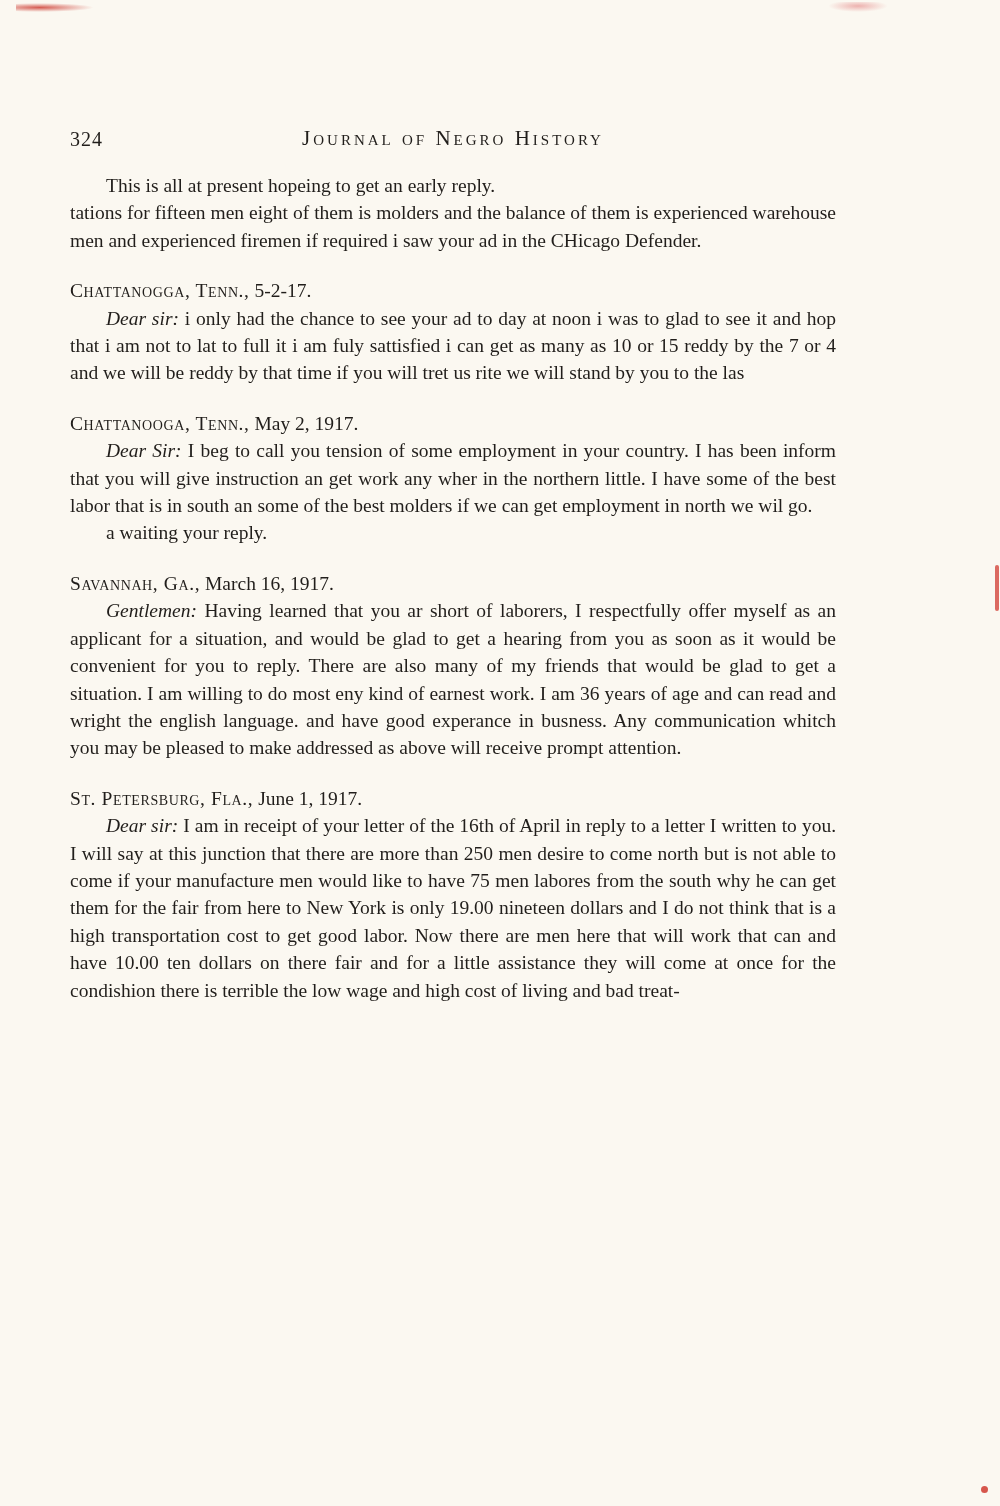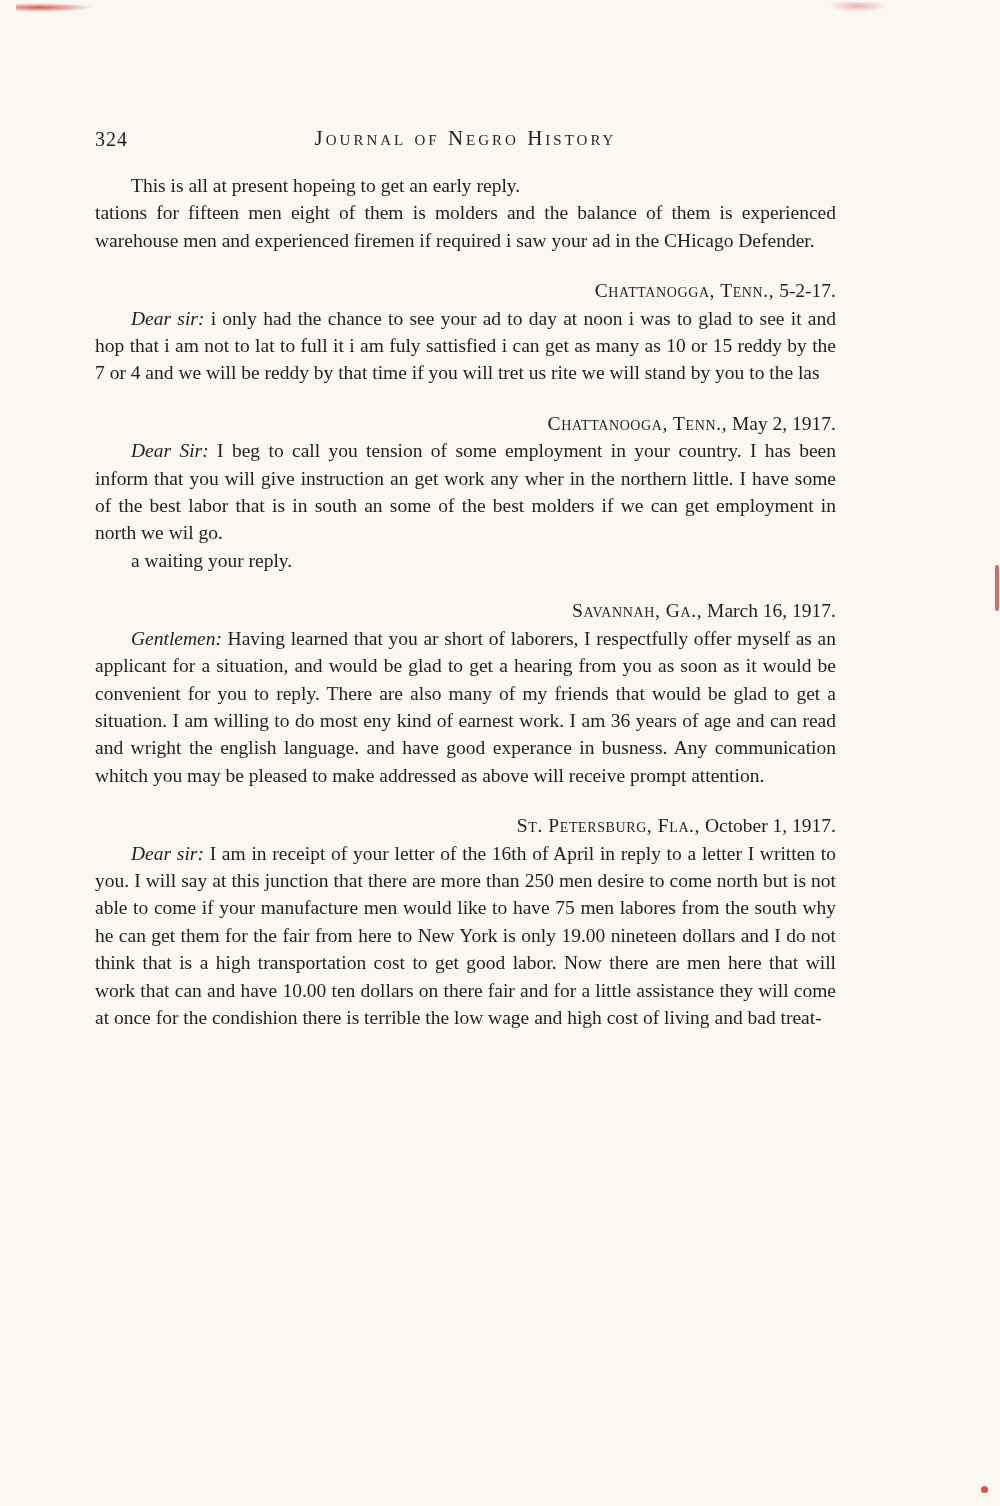--- a/index.html
+++ b/index.html
@@ -6,21 +6,21 @@
   body {
     width: 1000px;
     height: 1506px;
     background: var(--paper, #fbf8f1);
     color: var(--ink, #211e1b);
     font-family: "Liberation Serif", "DejaVu Serif", serif;
     position: relative;
     overflow: hidden;
   }
   .page {
-    padding: 126px 164px 0 95px;
+    padding: 126px 164px 0 70px;
     box-sizing: border-box;
   }
   .page-header {
     position: relative;
     text-align: center;
     height: 30px;
     margin-bottom: 16px;
   }
   .page-number {
     position: absolute;
@@ -39,21 +39,21 @@
     line-height: 27.4px;
     text-align: justify;
   }
   .para {
     margin: 0;
     text-indent: 36px;
   }
   .para.no-indent { text-indent: 0; }
   .para em { font-style: italic; font-family: Liberation Serif, serif; }
   .dateline {
-    text-align: right;
+    text-align: left;
     margin-top: 23px;
   }
   .smallcaps {
     font-variant: small-caps;
     letter-spacing: 0.6px;
   }
   
   .artifact { position: absolute; pointer-events: none; }
   .a1 { left: 16px;  top: 3px;    width: 78px; height: 9px;
         background: radial-gradient(ellipse at 30% 50%, rgba(200,40,30,.75), rgba(200,40,30,0) 70%); }
@@ -81,16 +81,16 @@
   <main class="text-block" id="letters">
       <p class="para"><span>This is all at present hopeing to get an early reply.</span></p>
       <p class="para no-indent"><span>tations for fifteen men eight of them is molders and the balance of them is experienced warehouse men and experienced firemen if required i saw your ad in the CHicago Defender.</span></p>
       <div class="dateline"><span class="smallcaps">Chattanogga, Tenn.,</span><span> 5-2-17.</span></div>
       <p class="para"><em>Dear sir:</em> <span>i only had the chance to see your ad to day at noon i was to glad to see it and hop that i am not to lat to full it i am fuly sattisfied i can get as many as 10 or 15 reddy by the 7 or 4 and we will be reddy by that time if you will tret us rite we will stand by you to the las</span></p>
       <div class="dateline"><span class="smallcaps">Chattanooga, Tenn.,</span><span> May 2, 1917.</span></div>
       <p class="para"><em>Dear Sir:</em> <span>I beg to call you tension of some employment in your country.  I has been inform that you will give instruction an get work any wher in the northern little.  I have some of the best labor that is in south an some of the best molders if we can get employment in north we wil go.</span></p>
       <p class="para"><span>a waiting your reply.</span></p>
       <div class="dateline"><span class="smallcaps">Savannah, Ga.,</span><span> March 16, 1917.</span></div>
       <p class="para"><em>Gentlemen:</em> <span>Having learned that you ar short of laborers, I respectfully offer myself as an applicant for a situation, and would be glad to get a hearing from you as soon as it would be convenient for you to reply.  There are also many of my friends that would be glad to get a situation.  I am willing to do most eny kind of earnest work.  I am 36 years of age and can read and wright the english language.  and have good experance in busness.  Any communication whitch you may be pleased to make addressed as above will receive prompt attention.</span></p>
-      <div class="dateline"><span class="smallcaps">St. Petersburg, Fla.,</span><span> October 1, 1917.</span></div>
+      <div class="dateline"><span class="smallcaps">St. Petersburg, Fla.,</span><span> June 1, 1917.</span></div>
       <p class="para"><em>Dear sir:</em> <span>I am in receipt of your letter of the 16th of April in reply to a letter I written to you.  I will say at this junction that there are more than 250 men desire to come north but is not able to come if your manufacture men would like to have 75 men labores from the south why he can get them for the fair from here to New York is only 19.00 nineteen dollars and I do not think that is a high transportation cost to get good labor.  Now there are men here that will work that can and have 10.00 ten dollars on there fair and for a little assistance they will come at once for the condishion there is terrible the low wage and high cost of living and bad treat-</span></p>
     </main>
 </div>
 
 </body></html>

